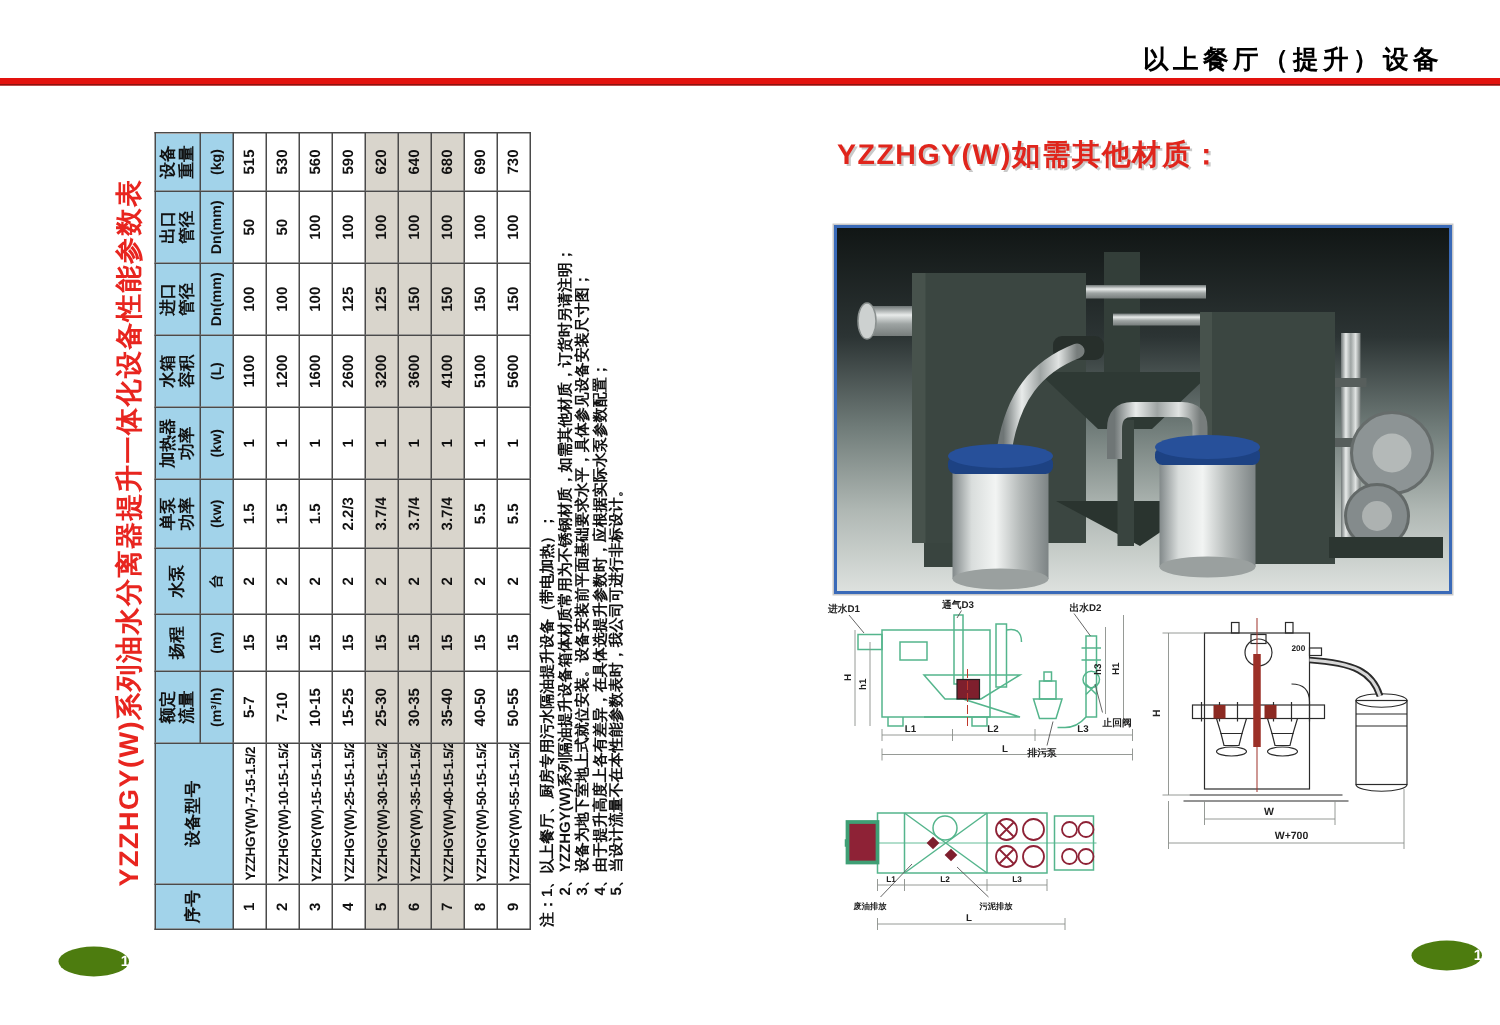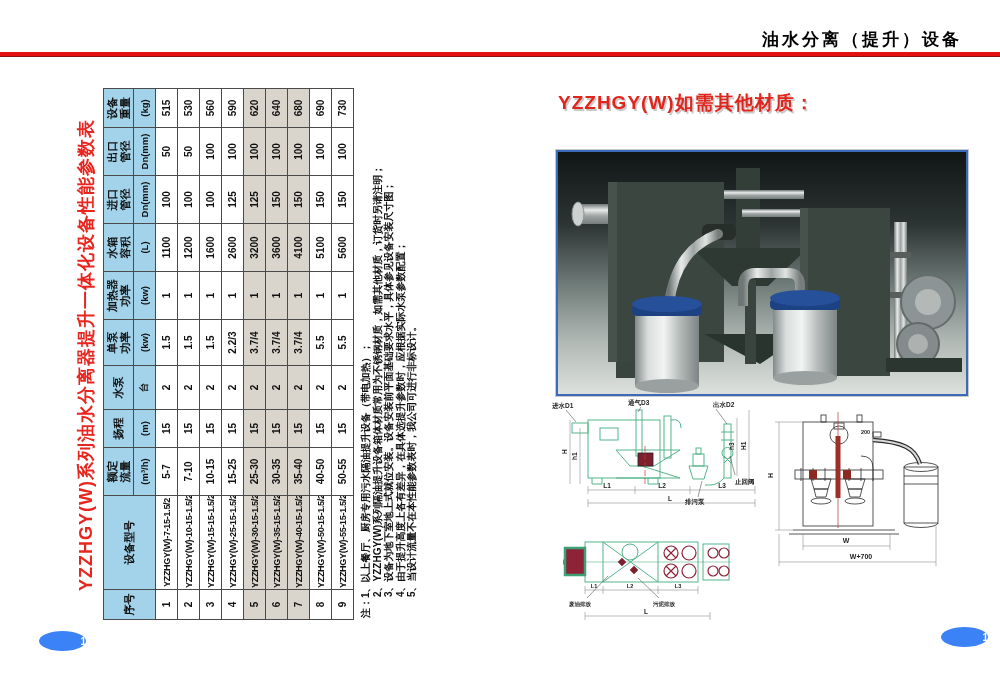--- a/index.html
+++ b/index.html
@@ -32,30 +32,30 @@
   .right-title { position:absolute; left:558px; top:90px; font-size:19px; font-weight:bold; color:#e0251c; letter-spacing:1px; text-shadow:1.5px 1.5px 0 rgba(120,120,120,.4); white-space:nowrap; }
 
   .photo-frame { position:absolute; left:556px; top:150px; width:412px; height:246px; border:2px solid #3a6ab8; box-shadow:0 0 0 1px #c9c9c9; background:#111; }
   .photo-frame svg { display:block; }
 
   .drawing { position:absolute; }
   #front-view { left:530px; top:398px; }
   #plan-view  { left:563px; top:540px; }
   #side-view  { left:765px; top:408px; }
 
-  .page-circle { position:absolute; width:20px; height:20px; border-radius:50%; background:#3b82f6; color:#fff; font-size:10px; font-weight:bold; display:flex; align-items:center; justify-content:center;padding-left:47px; }
+  .page-circle { position:absolute; width:20px; height:20px; border-radius:50%; background:#4d7c0f; color:#fff; font-size:10px; font-weight:bold; display:flex; align-items:center; justify-content:center;padding-left:47px; }
   #pc14 { left:39px;  top:631px; }
   #pc15 { left:941px; top:627px; }
 
   svg text { font-family:"Liberation Sans",sans-serif; }
 </style>
 </head>
 <body>
 
-<div class="doc-header-title">油水分离（提升）设备</div>
+<div class="doc-header-title">以上餐厅（提升）设备</div>
 <div class="red-rule"></div>
 
 <div class="rot-outer">
   <div class="rot-inner">
     <div class="table-title">YZZHGY(W)系列油水分离器提升一体化设备性能参数表</div>
     <table class="spec">
       <colgroup>
         <col style="width:30px">
           <col style="width:94px">
           <col style="width:48px">

